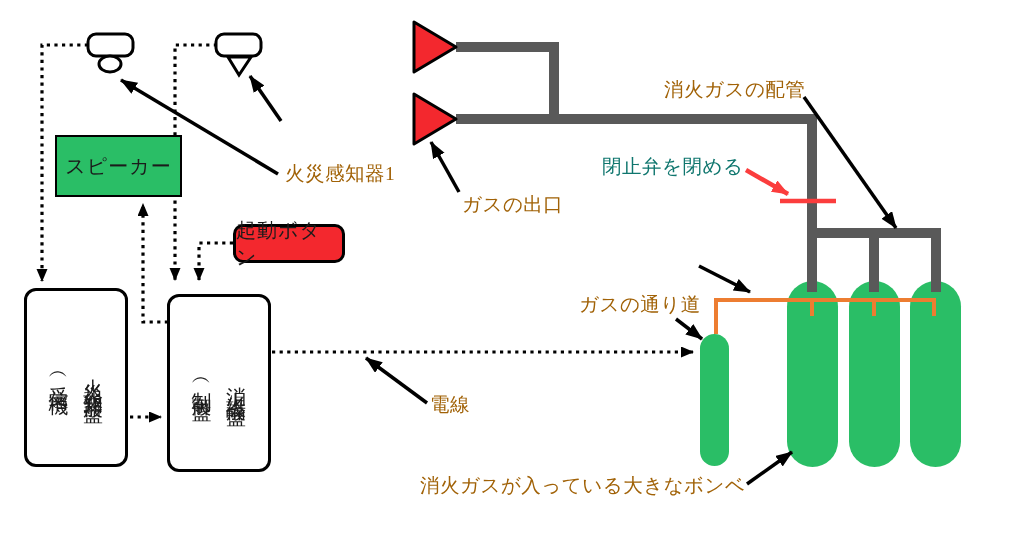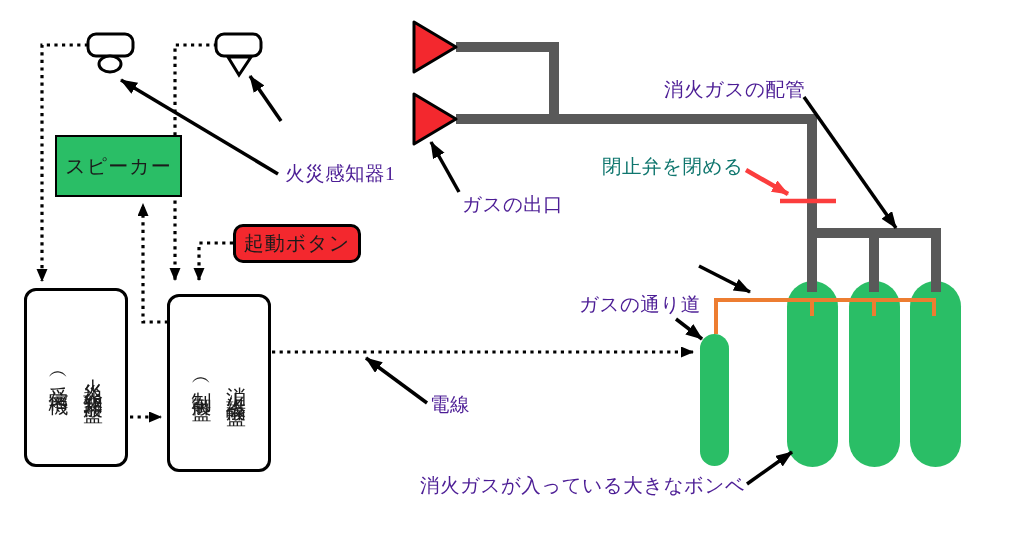--- a/index.html
+++ b/index.html
@@ -3,21 +3,21 @@
 <meta charset="utf-8">
 <style>
   html,body{margin:0;padding:0;background:#ffffff;}
   .stage{
     position:relative;width:1024px;height:538px;background:#ffffff;overflow:hidden;
     font-family:"Liberation Sans","DejaVu Sans",sans-serif;color:#1b1b1b;
   }
   .stage svg{position:absolute;left:0;top:0;}
   .lbl{
     position:absolute;white-space:nowrap;font-size:19.5px;line-height:1.1;
-    color:#4c1d95;letter-spacing:0.5px;
+    color:#a16207;letter-spacing:0.5px;
   }
   .lbl.red{font-weight:500;}
   .node{position:absolute;box-sizing:border-box;border:3px solid #000;
     display:flex;align-items:center;justify-content:center;}
   .speaker{border-width:2.5px;font-size:20px;letter-spacing:1px;}
   .startbtn{border-radius:10px;font-size:20px;letter-spacing:1px;}
   .panel{background:#fff;border-radius:12px;}
   .vtext{
     writing-mode:vertical-rl;text-orientation:mixed;white-space:pre-line;
     font-size:20px;letter-spacing:5px;line-height:1.72;text-align:center;
@@ -88,21 +88,21 @@
     <line class="arrow" x1="699" y1="266" x2="750" y2="292" marker-end="url(#ah)"></line>
     <line class="arrow" x1="676" y1="319" x2="702" y2="339" marker-end="url(#ah)"></line>
     <line class="arrow" x1="427" y1="403" x2="366" y2="358" marker-end="url(#ah)"></line>
     <line class="arrow" x1="747" y1="484" x2="792" y2="452" marker-end="url(#ah)"></line>
   </svg>
 
   <div class="node speaker" style="left: 55px; top: 135px; width: 127px; height: 62px; background: rgb(42, 190, 102);">
     <span>スピーカー</span>
   </div>
 
-  <div class="node startbtn" style="left: 233px; top: 224px; width: 128px; height: 39px; background: rgb(243, 40, 46);">
+  <div class="node startbtn" style="left: 233px; top: 224px; width: 112px; height: 39px; background: rgb(243, 40, 46);">
     <span>起動ボタン</span>
   </div>
 
   <div class="node panel" style="left:24px;top:288px;width:104px;height:179px;">
     <div class="vtext">火災報知器盤
 （受信機）</div>
   </div>
 
   <div class="node panel" style="left:167px;top:294px;width:104px;height:178px;">
     <div class="vtext">消火設備盤

